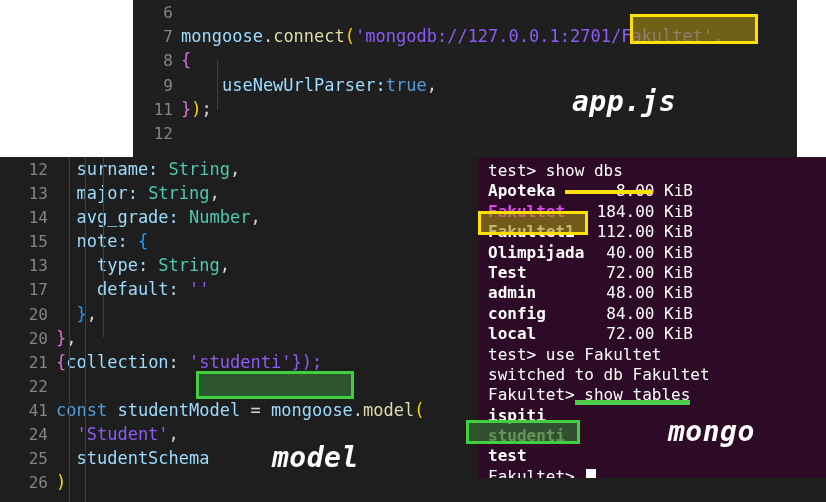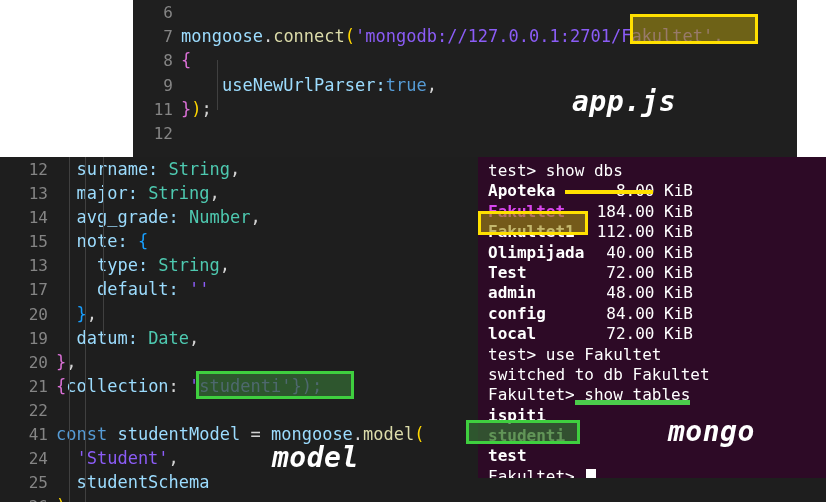--- a/index.html
+++ b/index.html
@@ -128,21 +128,20 @@
 
   <div class="editor">
     <div class="code-lines" id="main-lines">
         <div class="cline"><span class="gutter" style="width:56px">12</span><span class="codetext"><span class="t-prop">  surname: </span><span class="t-type">String</span><span class="t-plain">,</span></span></div>
         <div class="cline"><span class="gutter" style="width:56px">13</span><span class="codetext"><span class="t-prop">  major: </span><span class="t-type">String</span><span class="t-plain">,</span></span></div>
         <div class="cline"><span class="gutter" style="width:56px">14</span><span class="codetext"><span class="t-prop">  avg_grade: </span><span class="t-type">Number</span><span class="t-plain">,</span></span></div>
         <div class="cline"><span class="gutter" style="width:56px">15</span><span class="codetext"><span class="t-prop">  note: </span><span class="t-brace3">{</span></span></div>
         <div class="cline"><span class="gutter" style="width:56px">13</span><span class="codetext"><span class="t-prop">    type: </span><span class="t-type">String</span><span class="t-plain">,</span></span></div>
         <div class="cline"><span class="gutter" style="width:56px">17</span><span class="codetext"><span class="t-prop">    default: </span><span class="t-str">''</span></span></div>
         <div class="cline"><span class="gutter" style="width:56px">20</span><span class="codetext"><span class="t-brace3">  }</span><span class="t-plain">,</span></span></div>
-        <div class="cline"><span class="gutter" style="width:56px">19</span><span class="codetext"><span class="t-prop">  datum: </span><span class="t-type">Date</span><span class="t-plain">,</span></span></div>
         <div class="cline"><span class="gutter" style="width:56px">20</span><span class="codetext"><span class="t-brace2">}</span><span class="t-plain">,</span></span></div>
         <div class="cline"><span class="gutter" style="width:56px">21</span><span class="codetext"><span class="t-brace2">{</span><span class="t-prop">collection</span><span class="t-plain">: </span><span class="t-str">'studenti'});</span></span></div>
         <div class="cline"><span class="gutter" style="width:56px">22</span><span class="codetext"></span></div>
         <div class="cline"><span class="gutter" style="width:56px">41</span><span class="codetext"><span class="t-kw">const </span><span class="t-prop">studentModel</span><span class="t-plain"> = </span><span class="t-prop">mongoose</span><span class="t-plain">.</span><span class="t-fn">model</span><span class="t-brace1">(</span></span></div>
         <div class="cline"><span class="gutter" style="width:56px">24</span><span class="codetext"><span class="t-str">  'Student'</span><span class="t-plain">,</span></span></div>
         <div class="cline"><span class="gutter" style="width:56px">25</span><span class="codetext"><span class="t-prop">  studentSchema</span></span></div>
         <div class="cline"><span class="gutter" style="width:56px">26</span><span class="codetext"><span class="t-brace1">)</span></span></div>
       </div>
   </div>
 

